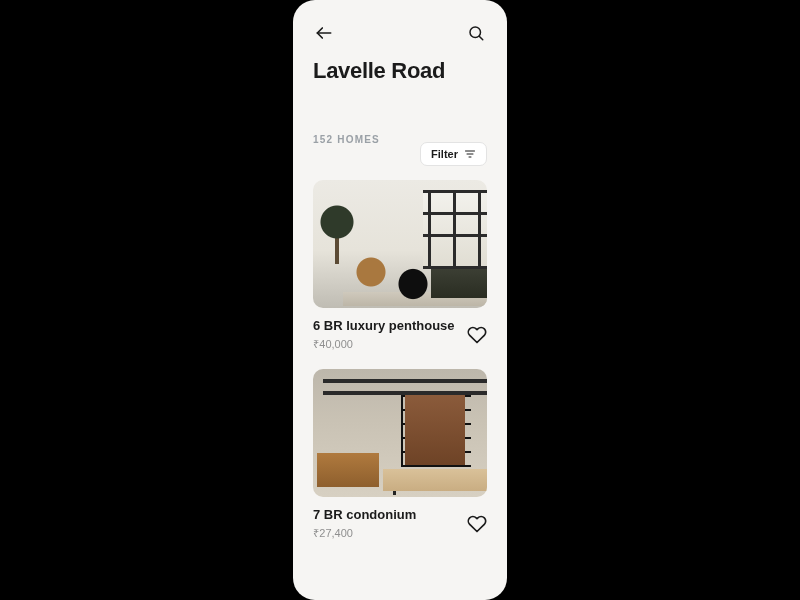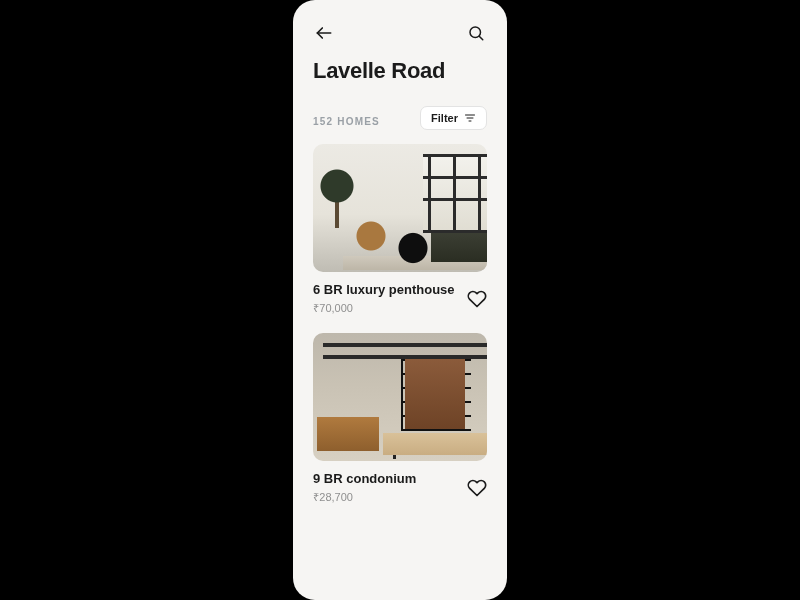--- a/index.html
+++ b/index.html
@@ -66,20 +66,21 @@
     border: 1px solid #e3e3e3;
     border-radius: 7px;
     padding: 5px 10px;
     font-size: 11px;
     font-weight: 600;
     color: #1b1b1b;
     display: inline-flex;
     align-items: center;
     gap: 6px;
     cursor: pointer;
+    margin-top: 36px;
   }
   .filter-btn svg { flex: none; }
   .list { padding: 6px 20px 0 20px; }
   .card { margin-bottom: 18px; }
   .thumb {
     width: 100%;
     height: 128px;
     border-radius: 10px;
     background: #dcdcdc;
     overflow: hidden;
@@ -200,36 +201,36 @@
     </button>
   </div>
 
   <div class="list">
 
     <div class="card">
       <div class="thumb one"></div>
       <div class="card-row">
         <div>
           <div class="card-title">6 BR luxury penthouse</div>
-          <div class="card-price">₹70,000</div>
+          <div class="card-price">₹40,000</div>
         </div>
         <div class="heart">
           <svg width="20" height="20" viewBox="0 0 24 24" fill="none" stroke="currentColor" stroke-width="2" stroke-linecap="round" stroke-linejoin="round">
               <path d="M20.8 4.6a5.5 5.5 0 0 0-7.8 0L12 5.6l-1-1a5.5 5.5 0 0 0-7.8 7.8l1 1L12 21l7.8-7.6 1-1a5.5 5.5 0 0 0 0-7.8z"></path>
             </svg>
         </div>
       </div>
     </div>
 
     <div class="card">
       <div class="thumb two"></div>
       <div class="card-row">
         <div>
-          <div class="card-title">9 BR condonium</div>
-          <div class="card-price">₹28,700</div>
+          <div class="card-title">7 BR condonium</div>
+          <div class="card-price">₹27,400</div>
         </div>
         <div class="heart">
           <svg width="20" height="20" viewBox="0 0 24 24" fill="none" stroke="currentColor" stroke-width="2" stroke-linecap="round" stroke-linejoin="round">
               <path d="M20.8 4.6a5.5 5.5 0 0 0-7.8 0L12 5.6l-1-1a5.5 5.5 0 0 0-7.8 7.8l1 1L12 21l7.8-7.6 1-1a5.5 5.5 0 0 0 0-7.8z"></path>
             </svg>
         </div>
       </div>
     </div>
 
   </div>

